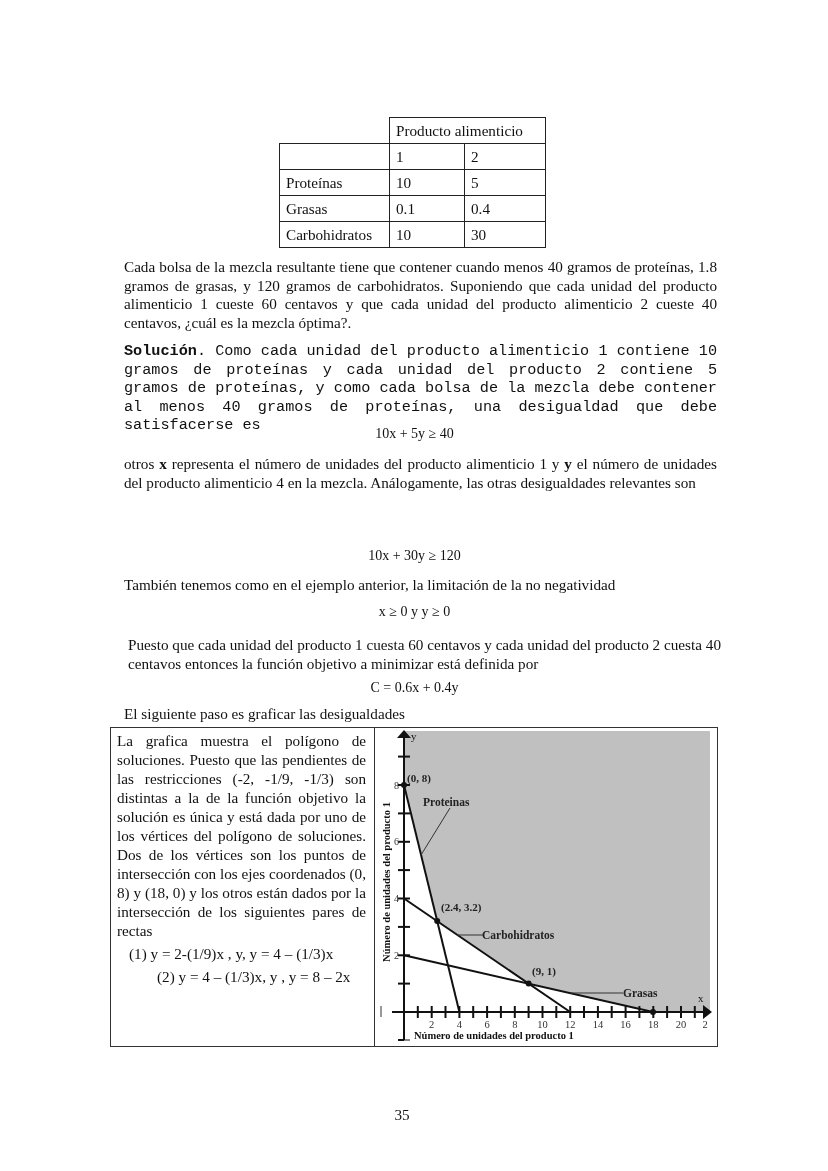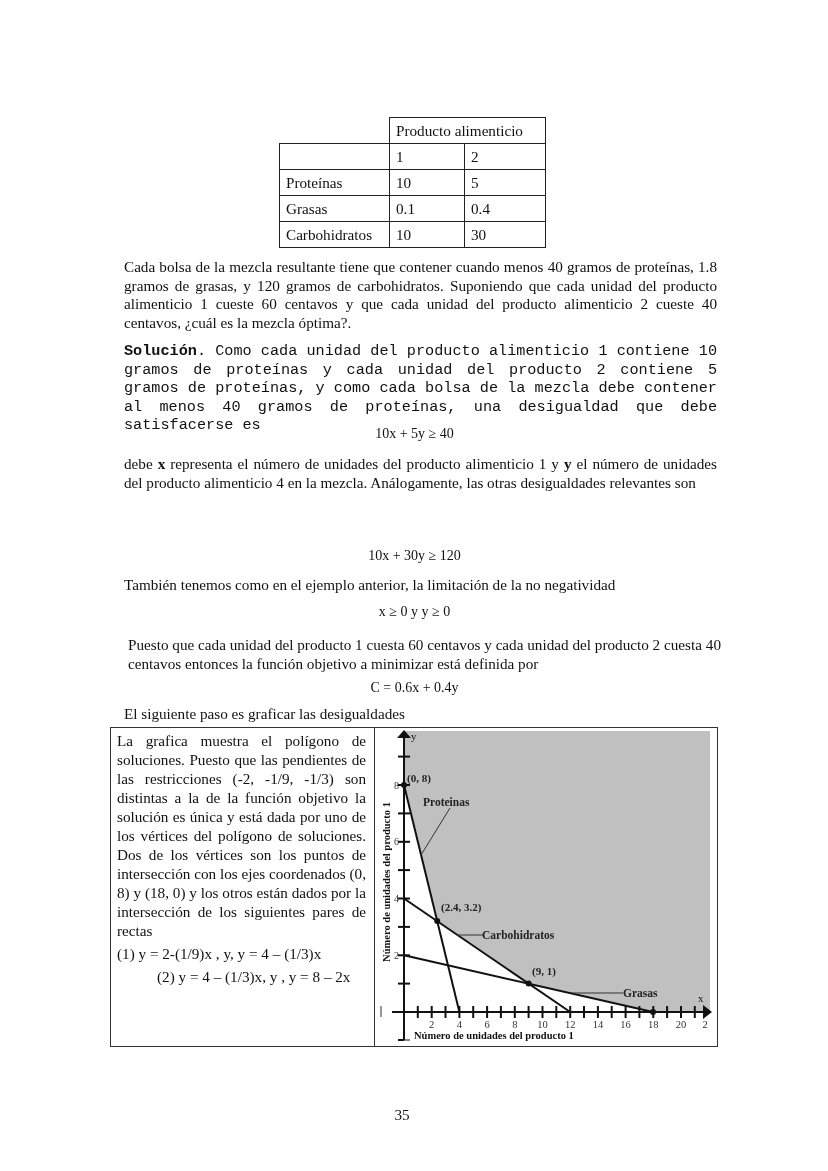--- a/index.html
+++ b/index.html
@@ -56,38 +56,38 @@
     </tr>
   </tbody>
     </table>
 
   <p class="para t" style="top:258px; margin:0;">Cada bolsa de la mezcla resultante tiene que contener cuando menos 40 gramos de proteínas, 1.8 gramos de grasas, y 120 gramos de carbohidratos. Suponiendo que cada unidad del producto alimenticio 1 cueste 60 centavos y que cada unidad del producto alimenticio 2 cueste 40 centavos, ¿cuál es la mezcla óptima?.</p>
 
   <p class="para t" style="top:342px; margin:0;font-family:Liberation Mono, monospace;"><b class="bold">Solución</b><span>. Como cada unidad del producto alimenticio 1 contiene 10 gramos de proteínas y cada unidad del producto 2 contiene 5 gramos de proteínas, y como cada bolsa de la mezcla debe contener al menos 40 gramos de proteínas, una desigualdad que debe satisfacerse es</span></p>
 
   <div class="center math" style="top:425px;">10x + 5y ≥ 40</div>
 
-  <p class="para t" style="top:455px; margin:0;"><span>debe </span><b class="bold">x</b><span> representa el número de unidades del producto alimenticio 1 y </span><b class="bold">y</b><span> el número de unidades del producto alimenticio 4 en la mezcla. Análogamente, las otras desigualdades relevantes son</span></p>
+  <p class="para t" style="top:455px; margin:0;"><span>otros </span><b class="bold">x</b><span> representa el número de unidades del producto alimenticio 1 y </span><b class="bold">y</b><span> el número de unidades del producto alimenticio 4 en la mezcla. Análogamente, las otras desigualdades relevantes son</span></p>
 
   <div class="center math" style="top:547px;">10x + 30y ≥ 120</div>
 
   <p class="para t" style="top:576px; margin:0;">También tenemos como en el ejemplo anterior, la limitación de la no negatividad</p>
   <div class="center math" style="top:603px;">x ≥ 0   y  y ≥ 0</div>
 
   <p class="para t" style="top:632px; margin:4px;">Puesto que cada unidad del producto 1 cuesta 60 centavos y cada unidad del producto 2 cuesta 40 centavos entonces la función objetivo a minimizar está definida por</p>
   <div class="center math" style="top:679px;">C = 0.6x + 0.4y</div>
 
   <p class="para t" style="top:705px; margin:0;">El siguiente paso es graficar las desigualdades</p>
 
   <div class="boxwrap"></div>
   <div class="vdiv"></div>
 
   <div class="boxtext">
     <div>La grafica muestra el polígono de soluciones. Puesto que las pendientes de las restricciones (-2, -1/9, -1/3) son distintas a la de la función objetivo la solución es única y está dada por uno de los vértices del polígono de soluciones. Dos de los vértices son los puntos de intersección con los ejes coordenados (0, 8) y (18, 0) y los otros están dados por la intersección de los siguientes pares de rectas</div>
-    <div style="margin-top:4px;">(1) y = 2-(1/9)x ,   y,      y =  4 – (1/3)x</div>
+    <div style="margin-top:4px;margin-left:12px;">(1) y = 2-(1/9)x ,   y,      y =  4 – (1/3)x</div>
     <div style="margin-top:4px;margin-left:40px;">(2) y = 4 – (1/3)x,  y ,   y = 8 – 2x</div>
   </div>
 
   <svg class="graph" viewBox="376 728 338 316" width="338" height="316" font-family="Liberation Serif, serif">
 
     <polygon points="404,731 710,731 710,1012 653,1012 528.6,983.6 437.2,921.1 404,785" fill="#c0c0c0" stroke="none"></polygon>
 
     <line x1="404" y1="785" x2="459.4" y2="1012" stroke="#111" stroke-width="2"></line>
     <line x1="404" y1="898.5" x2="570.2" y2="1012" stroke="#111" stroke-width="2"></line>
     <line x1="404" y1="955.3" x2="653" y2="1012" stroke="#111" stroke-width="2"></line>

